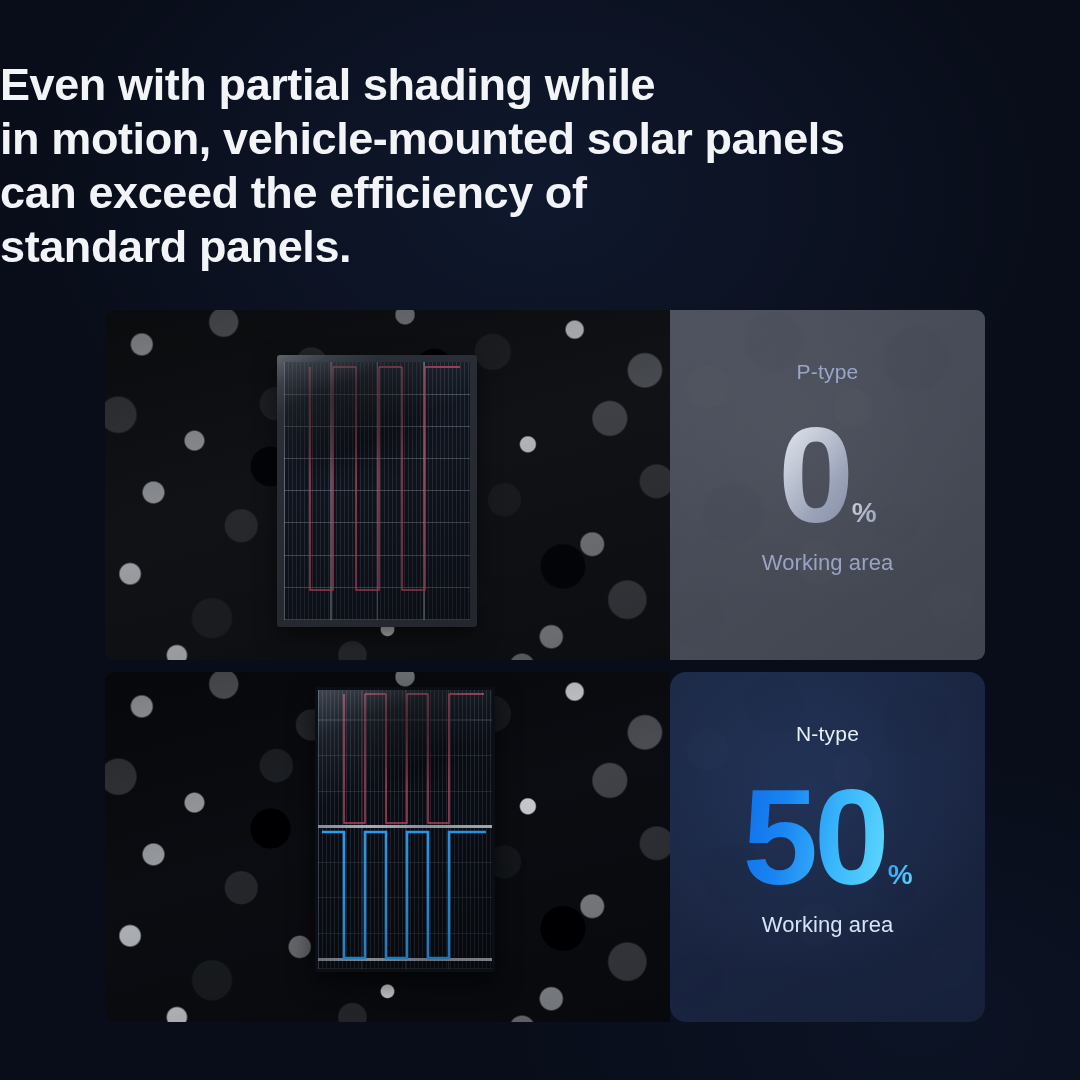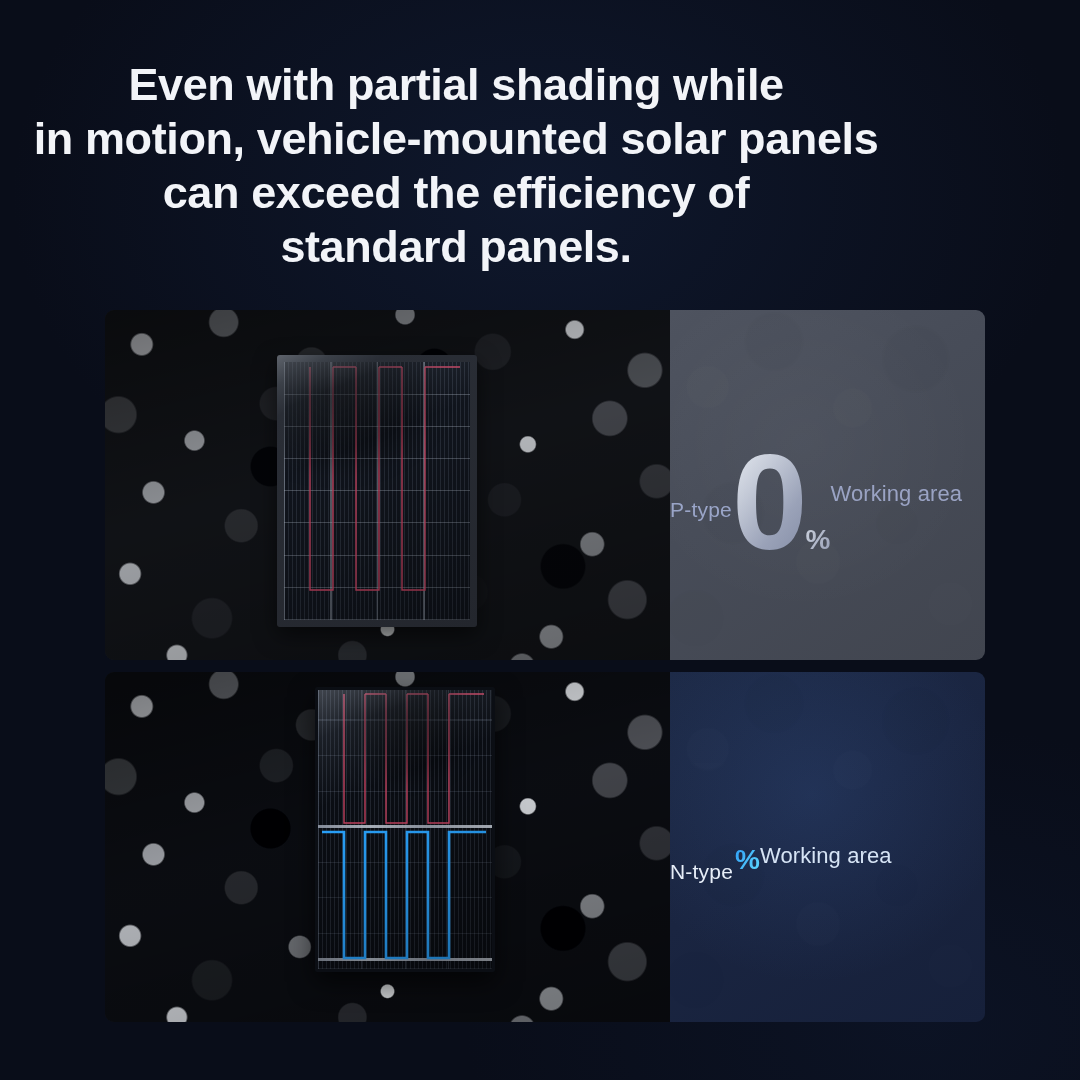--- a/index.html
+++ b/index.html
@@ -26,21 +26,21 @@
       radial-gradient(ellipse 60% 40% at 85% 95%, rgba(18,32,62,0.30) 0%, rgba(9,13,25,0) 70%);
     pointer-events: none;
   }
 
   
   .headline {
     position: absolute;
     top: 58px;
     left: 0;
     width: 912px;
-    text-align: center;
+    text-align: left;
     color: #f2f4f8;
     font-size: 45px;
     font-weight: bold;
     line-height: 54px;
     letter-spacing: -0.4px;
     white-space: pre-line;
     text-rendering: optimizeLegibility;
   }
 
   
@@ -240,20 +240,21 @@
   }
   .card-p {
     background:
       radial-gradient(ellipse 80% 70% at 42% 38%, rgba(255,255,255,0.035) 0%, rgba(255,255,255,0) 70%),
       linear-gradient(145deg, #4e535f 0%, #474c58 42%, #41454f 100%);
   }
   .card-n {
     background:
       radial-gradient(ellipse 85% 75% at 45% 35%, rgba(80,130,215,0.14) 0%, rgba(80,130,215,0) 72%),
       linear-gradient(145deg, #1d2a47 0%, #1a2541 45%, #16203a 100%);
+    border-radius: 16px;
   }
   
   .card-noise {
     position: absolute;
     inset: 0;
     opacity: 0.30;
     background-image:
       radial-gradient(circle at 12% 22%, rgba(255,255,255,0.05) 0 5%, transparent 6%),
       radial-gradient(circle at 33% 9%,  rgba(0,0,0,0.07) 0 7%, transparent 8%),
       radial-gradient(circle at 58% 28%, rgba(255,255,255,0.04) 0 6%, transparent 7%),
@@ -263,21 +264,21 @@
       radial-gradient(circle at 72% 61%, rgba(0,0,0,0.05) 0 6%, transparent 7%),
       radial-gradient(circle at 89% 84%, rgba(255,255,255,0.035) 0 5%, transparent 6%),
       radial-gradient(circle at 8% 88%,  rgba(0,0,0,0.05) 0 6%, transparent 7%);
     pointer-events: none;
   }
 
   .card-inner {
     position: relative;
     height: 100%;
     display: flex;
-    flex-direction: row;
+    flex-direction: column;
     align-items: center;
   }
 
   .card-title {
     margin-top: 50px;
     font-size: 21px;
     font-weight: normal;
     letter-spacing: 0.2px;
   }
   .card-p .card-title { color: #9aa5c8; }
@@ -410,20 +411,21 @@
           <div class="gloss"></div>
         </div>
       </div>
     </div>
 
     <div class="card card-n">
       <div class="card-noise"></div>
       <div class="card-inner">
         <div class="card-title">N-type</div>
         <div class="stat">
+          <span class="stat-value">50</span>
           <span class="stat-unit">%</span>
         </div>
         <div class="card-caption">Working area</div>
       </div>
     </div>
   </div>
 
 </div>
 
 </body></html>

